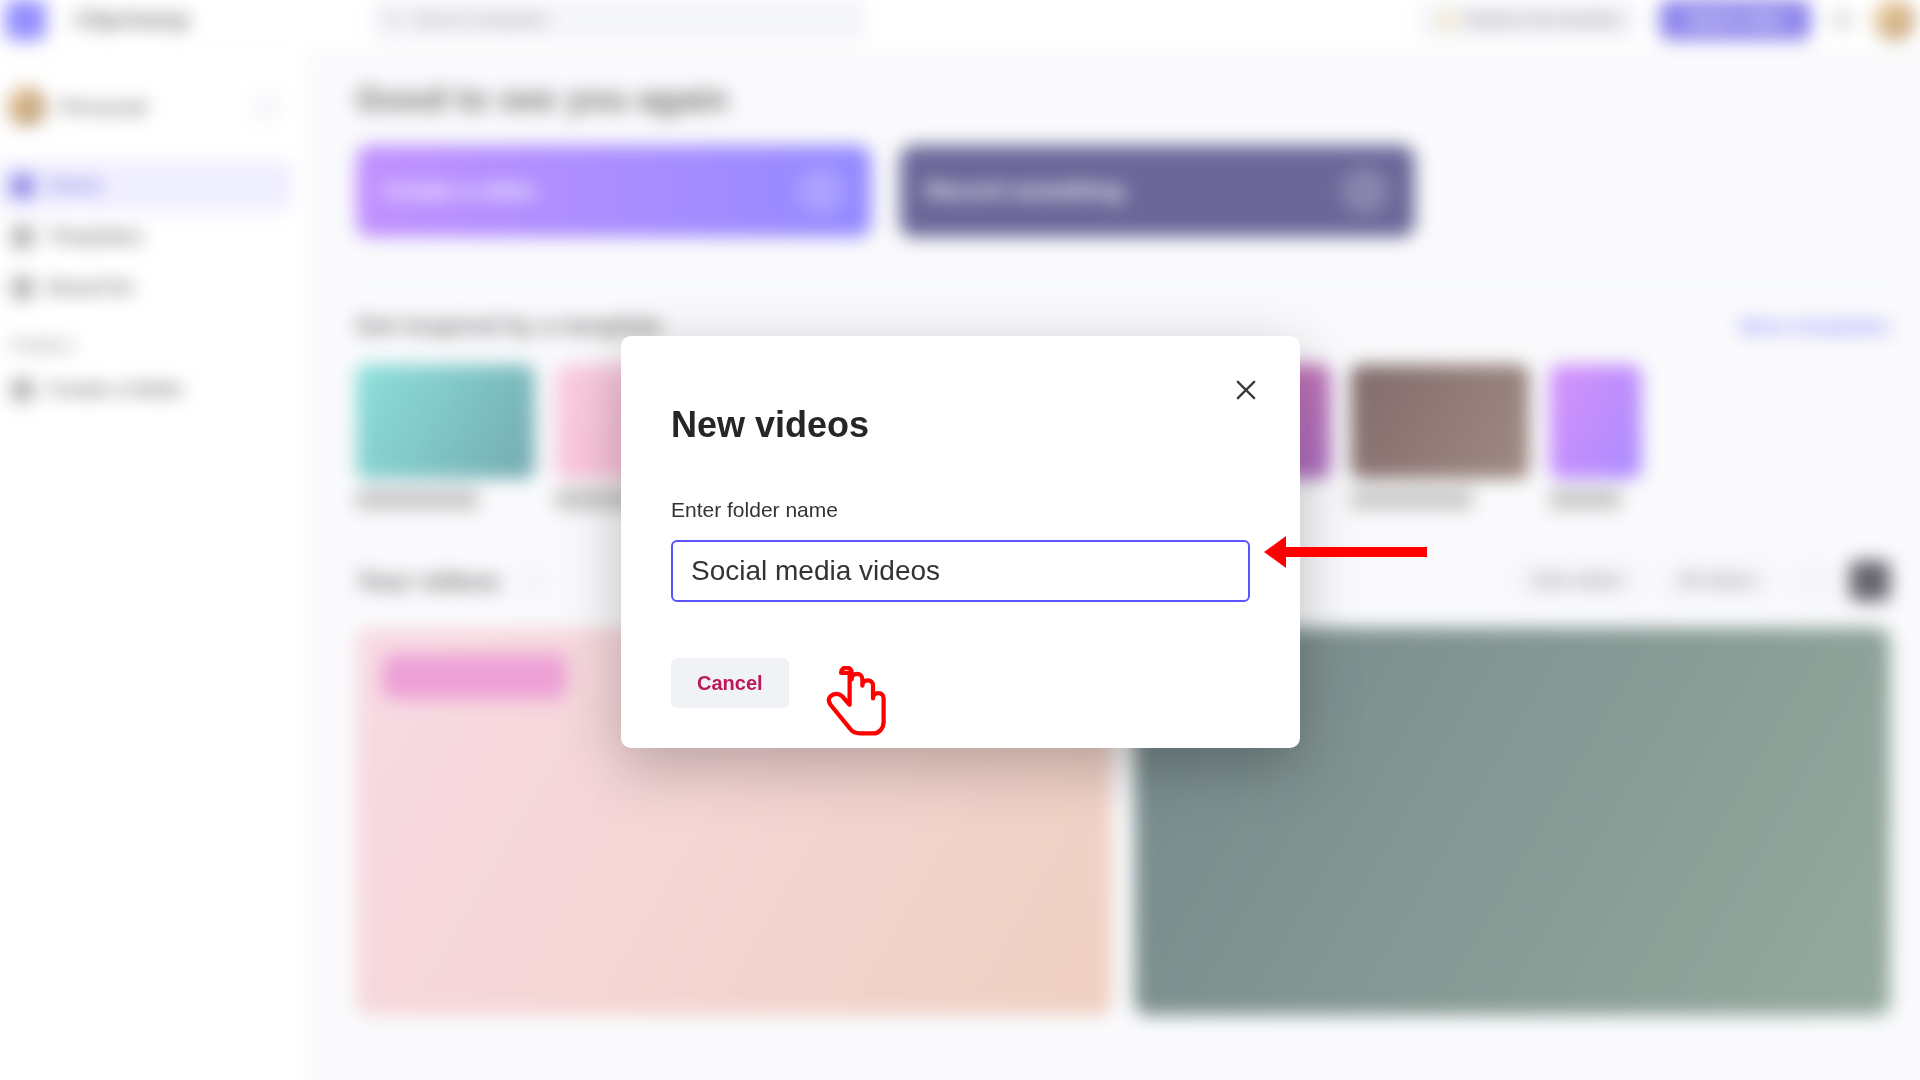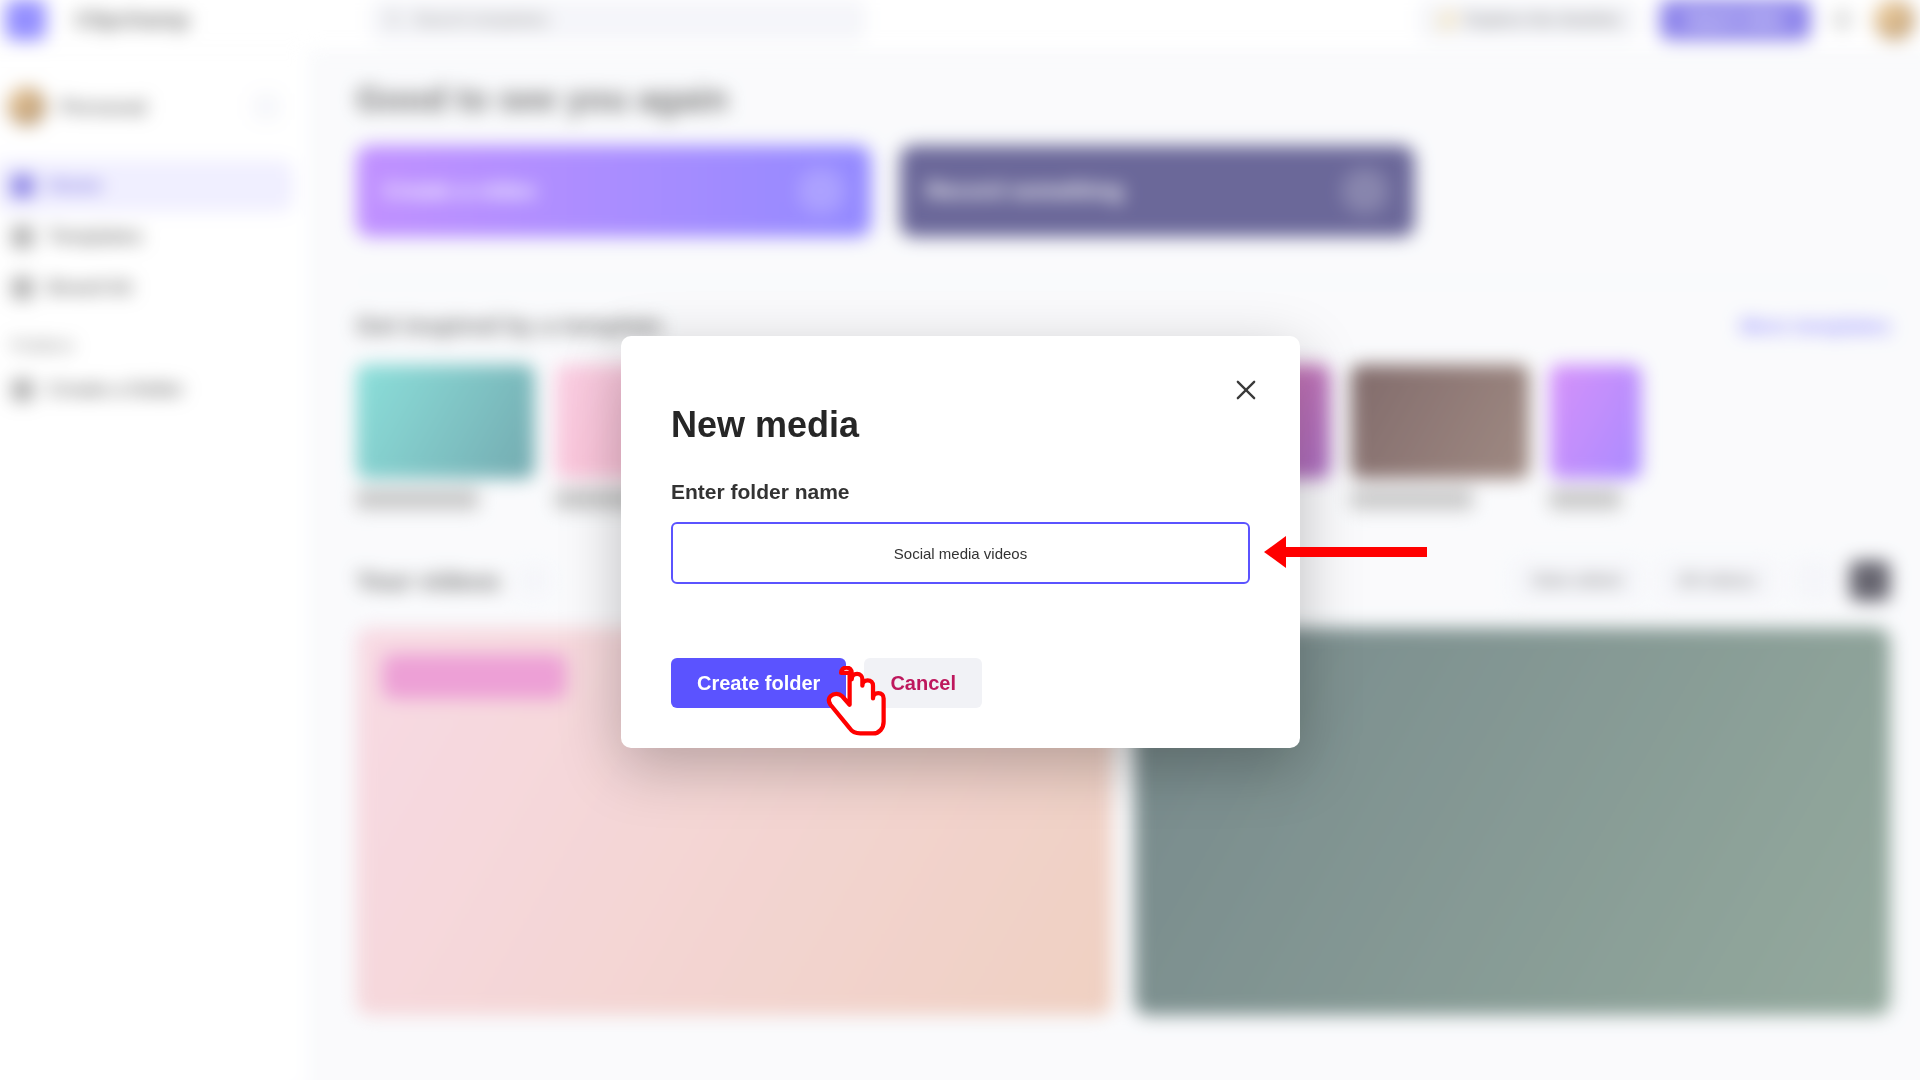--- a/index.html
+++ b/index.html
@@ -64,22 +64,22 @@
   .vid1-tag{ position:relative; top:26px; left:26px; width:180px; height:44px; border-radius:10px; background:#e36dc0;}
 
   
   .dim { position:absolute; inset:0; background:rgba(255,255,255,.35); }
 
   
   .modal { position:absolute; left:621px; top:336px; width:679px; height:412px; background:#fff; border-radius:10px; box-shadow:0 18px 60px rgba(0,0,0,.25); padding:0; }
   .modal-close { position:absolute; top:40px; right:40px; width:28px; height:28px; cursor:pointer; color:#3a3a3a; }
   .modal-inner { padding:68px 50px 0 50px; }
   .modal-title { font-size:36px; font-weight:700; color:#262626; }
-  .modal-label { margin-top:34px; font-size:21px; font-weight:700; color:#333; }
-  .modal-input { margin-top:18px; width:100%; height:62px; border:2px solid #5b53ff; border-radius:6px; font-size:15px; padding:0 18px; color:#333; outline:none; font-family:inherit;text-align:center; }
+  .modal-label { margin-top:52px; font-size:21px; font-weight:400; color:#333; }
+  .modal-input { margin-top:18px; width:100%; height:62px; border:2px solid #5b53ff; border-radius:6px; font-size:28px; padding:0 18px; color:#333; outline:none; font-family:inherit; }
   .modal-actions { position:absolute; left:50px; bottom:40px; display:flex; gap:18px; }
   .btn { height:50px; padding:0 26px; border:none; border-radius:6px; font-size:20px; font-weight:600; cursor:pointer; font-family:inherit;}
   .btn-primary { background:#5b53ff; color:#fff; }
   .btn-secondary { background:#f1f2f6; color:#be185d; }
 
   
   .annot-arrow { position:absolute; left:1264px; top:542px; width:163px; height:20px; pointer-events:none; }
   .annot-arrow .shaft { position:absolute; left:18px; top:5px; right:0; height:10px; background:#ff0000; }
   .annot-arrow .head  { position:absolute; left:0; top:-6px; width:0; height:0; border-top:16px solid transparent; border-bottom:16px solid transparent; border-right:22px solid #ff0000; }
   .annot-hand { position:absolute; left:822px; top:666px; width:68px; height:86px; pointer-events:none; }
@@ -216,26 +216,25 @@
 <div class="dim"></div>
 
 <div class="modal">
   <div class="modal-close">
     <svg viewBox="0 0 24 24" width="28" height="28" fill="none" stroke="#3a3a3a" stroke-width="2" stroke-linecap="round">
       <line x1="5" y1="5" x2="19" y2="19"></line>
         <line x1="19" y1="5" x2="5" y2="19"></line>
     </svg>
   </div>
   <div class="modal-inner">
-    <div class="modal-title">New media</div>
+    <div class="modal-title">New videos</div>
     <div class="modal-label">Enter folder name</div>
     <input class="modal-input" type="text" value="Social media videos" style="">
   </div>
   <div class="modal-actions">
-    <button class="btn btn-primary">Create folder</button>
     <button class="btn btn-secondary">Cancel</button>
   </div>
 </div>
 
 <div class="annot-arrow">
   <div class="head"></div>
     <div class="shaft"></div>
 </div>
 
 <div class="annot-hand">

